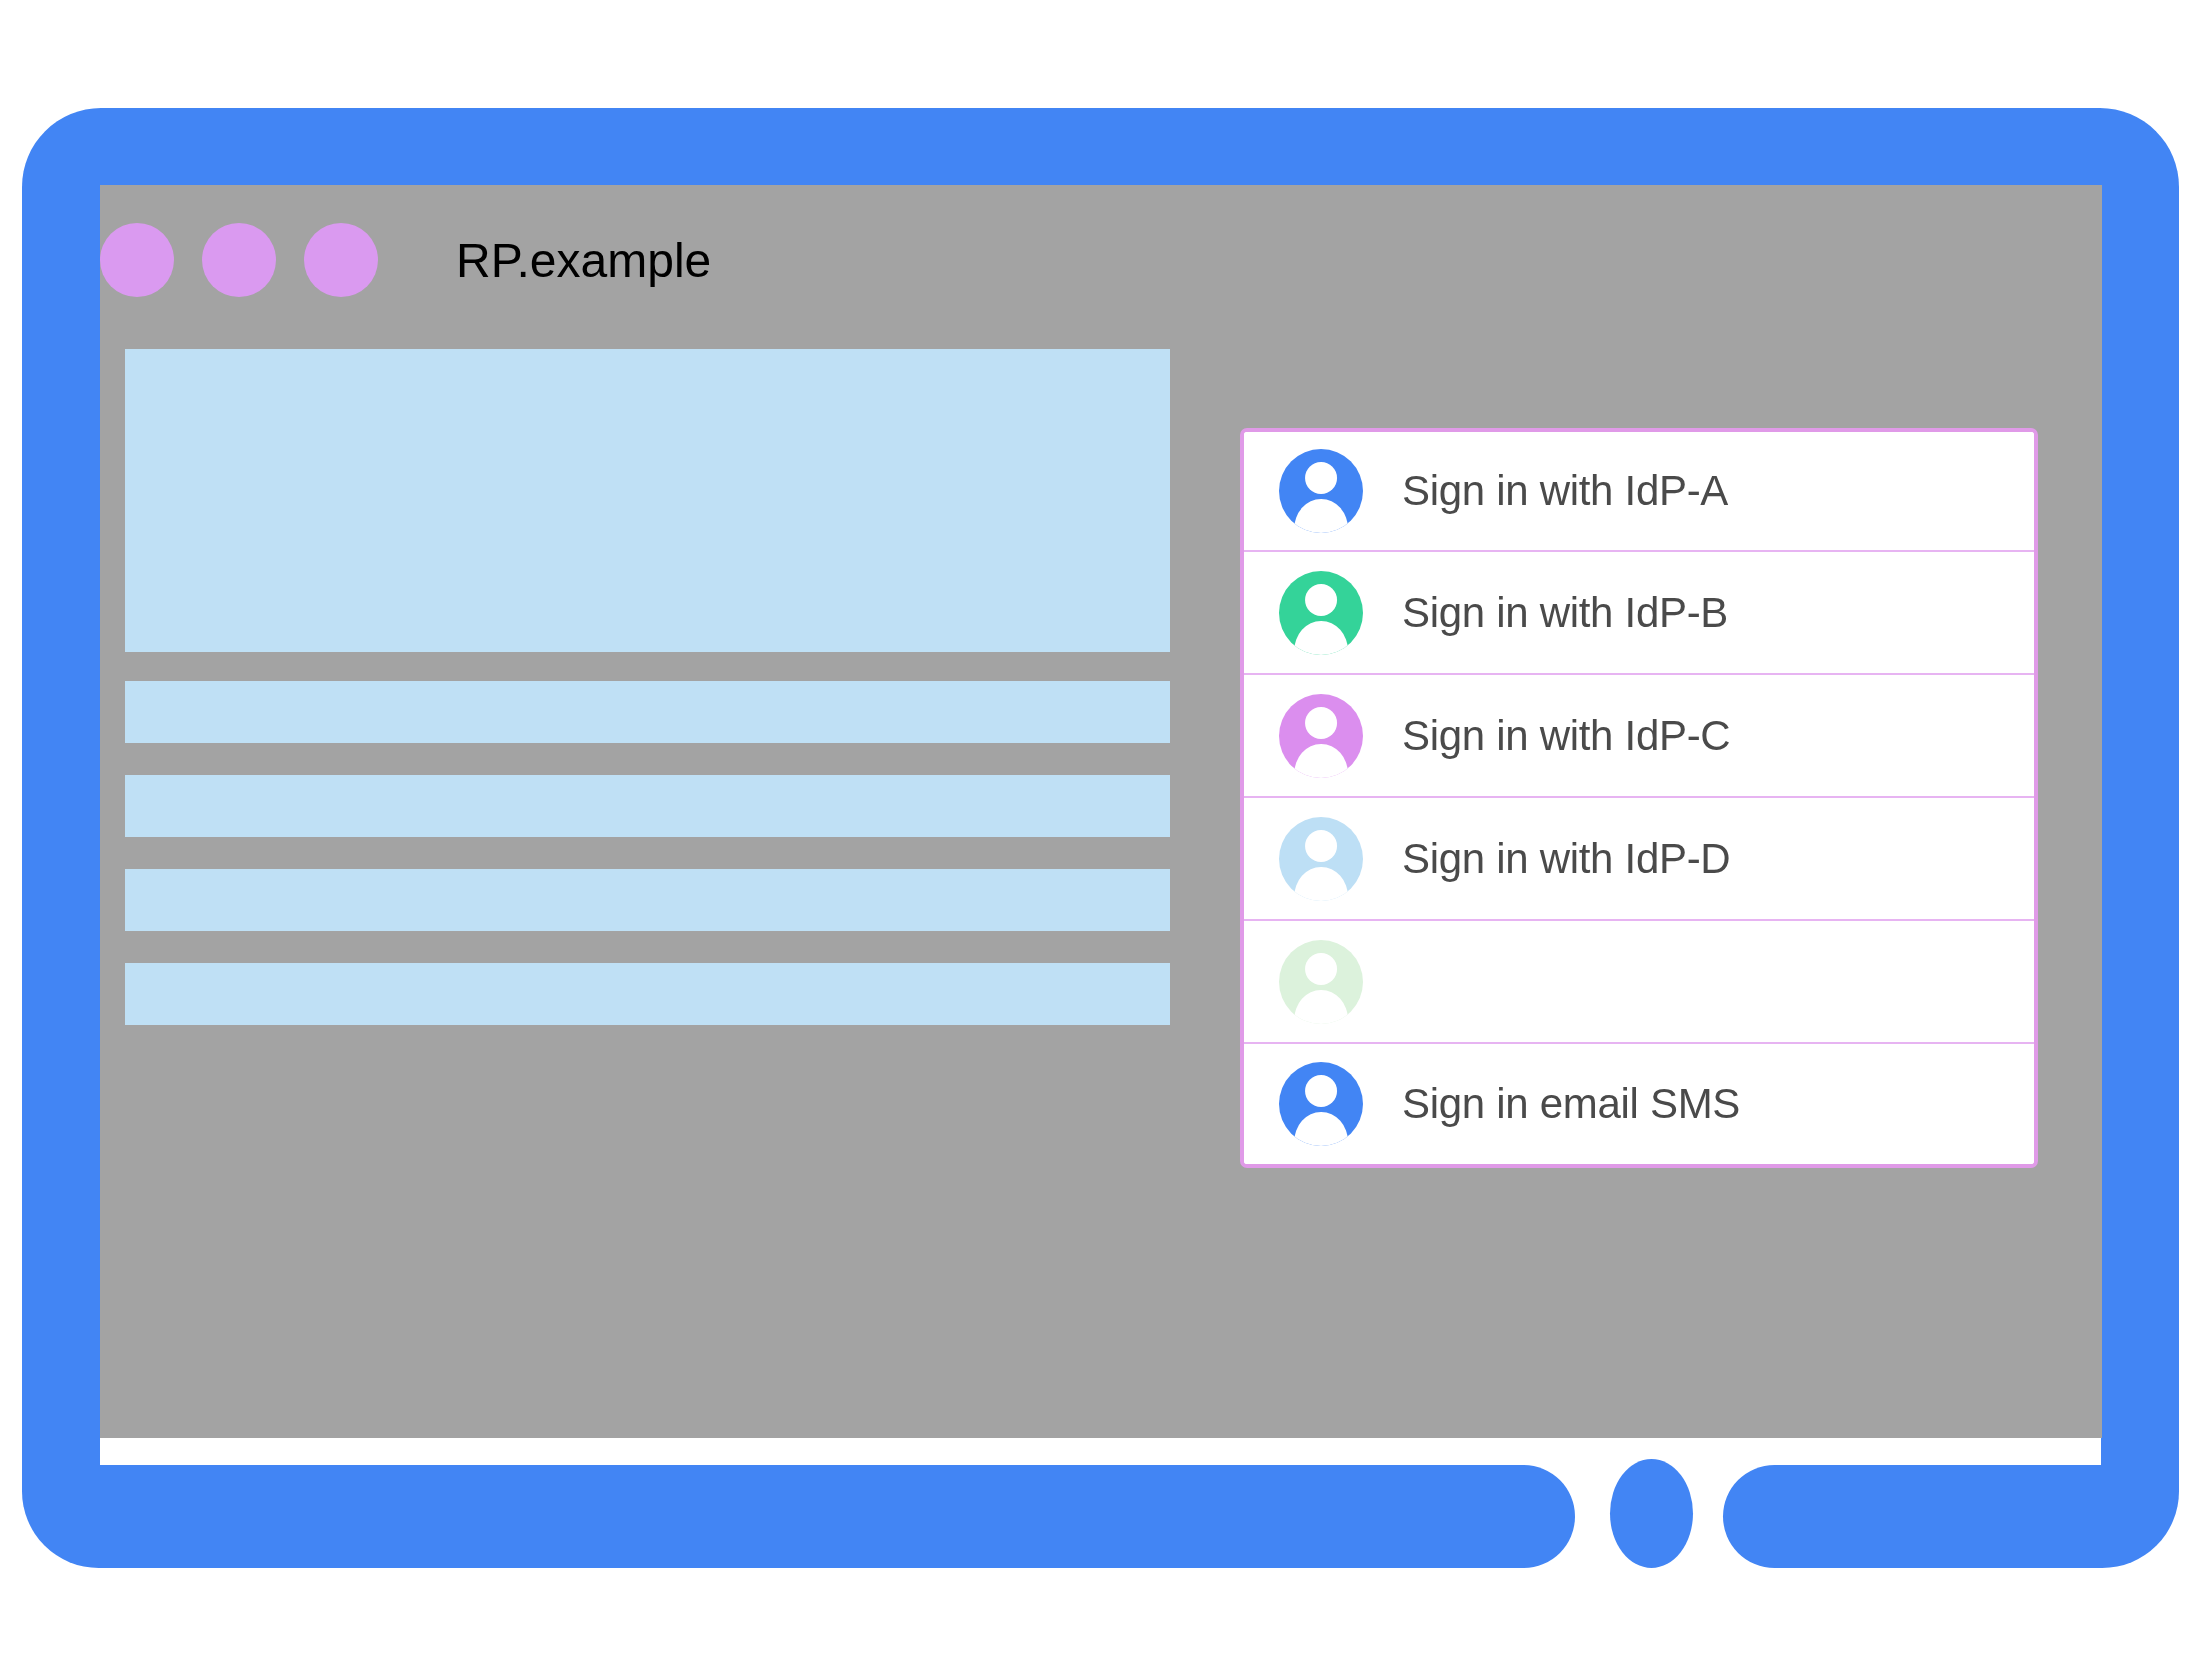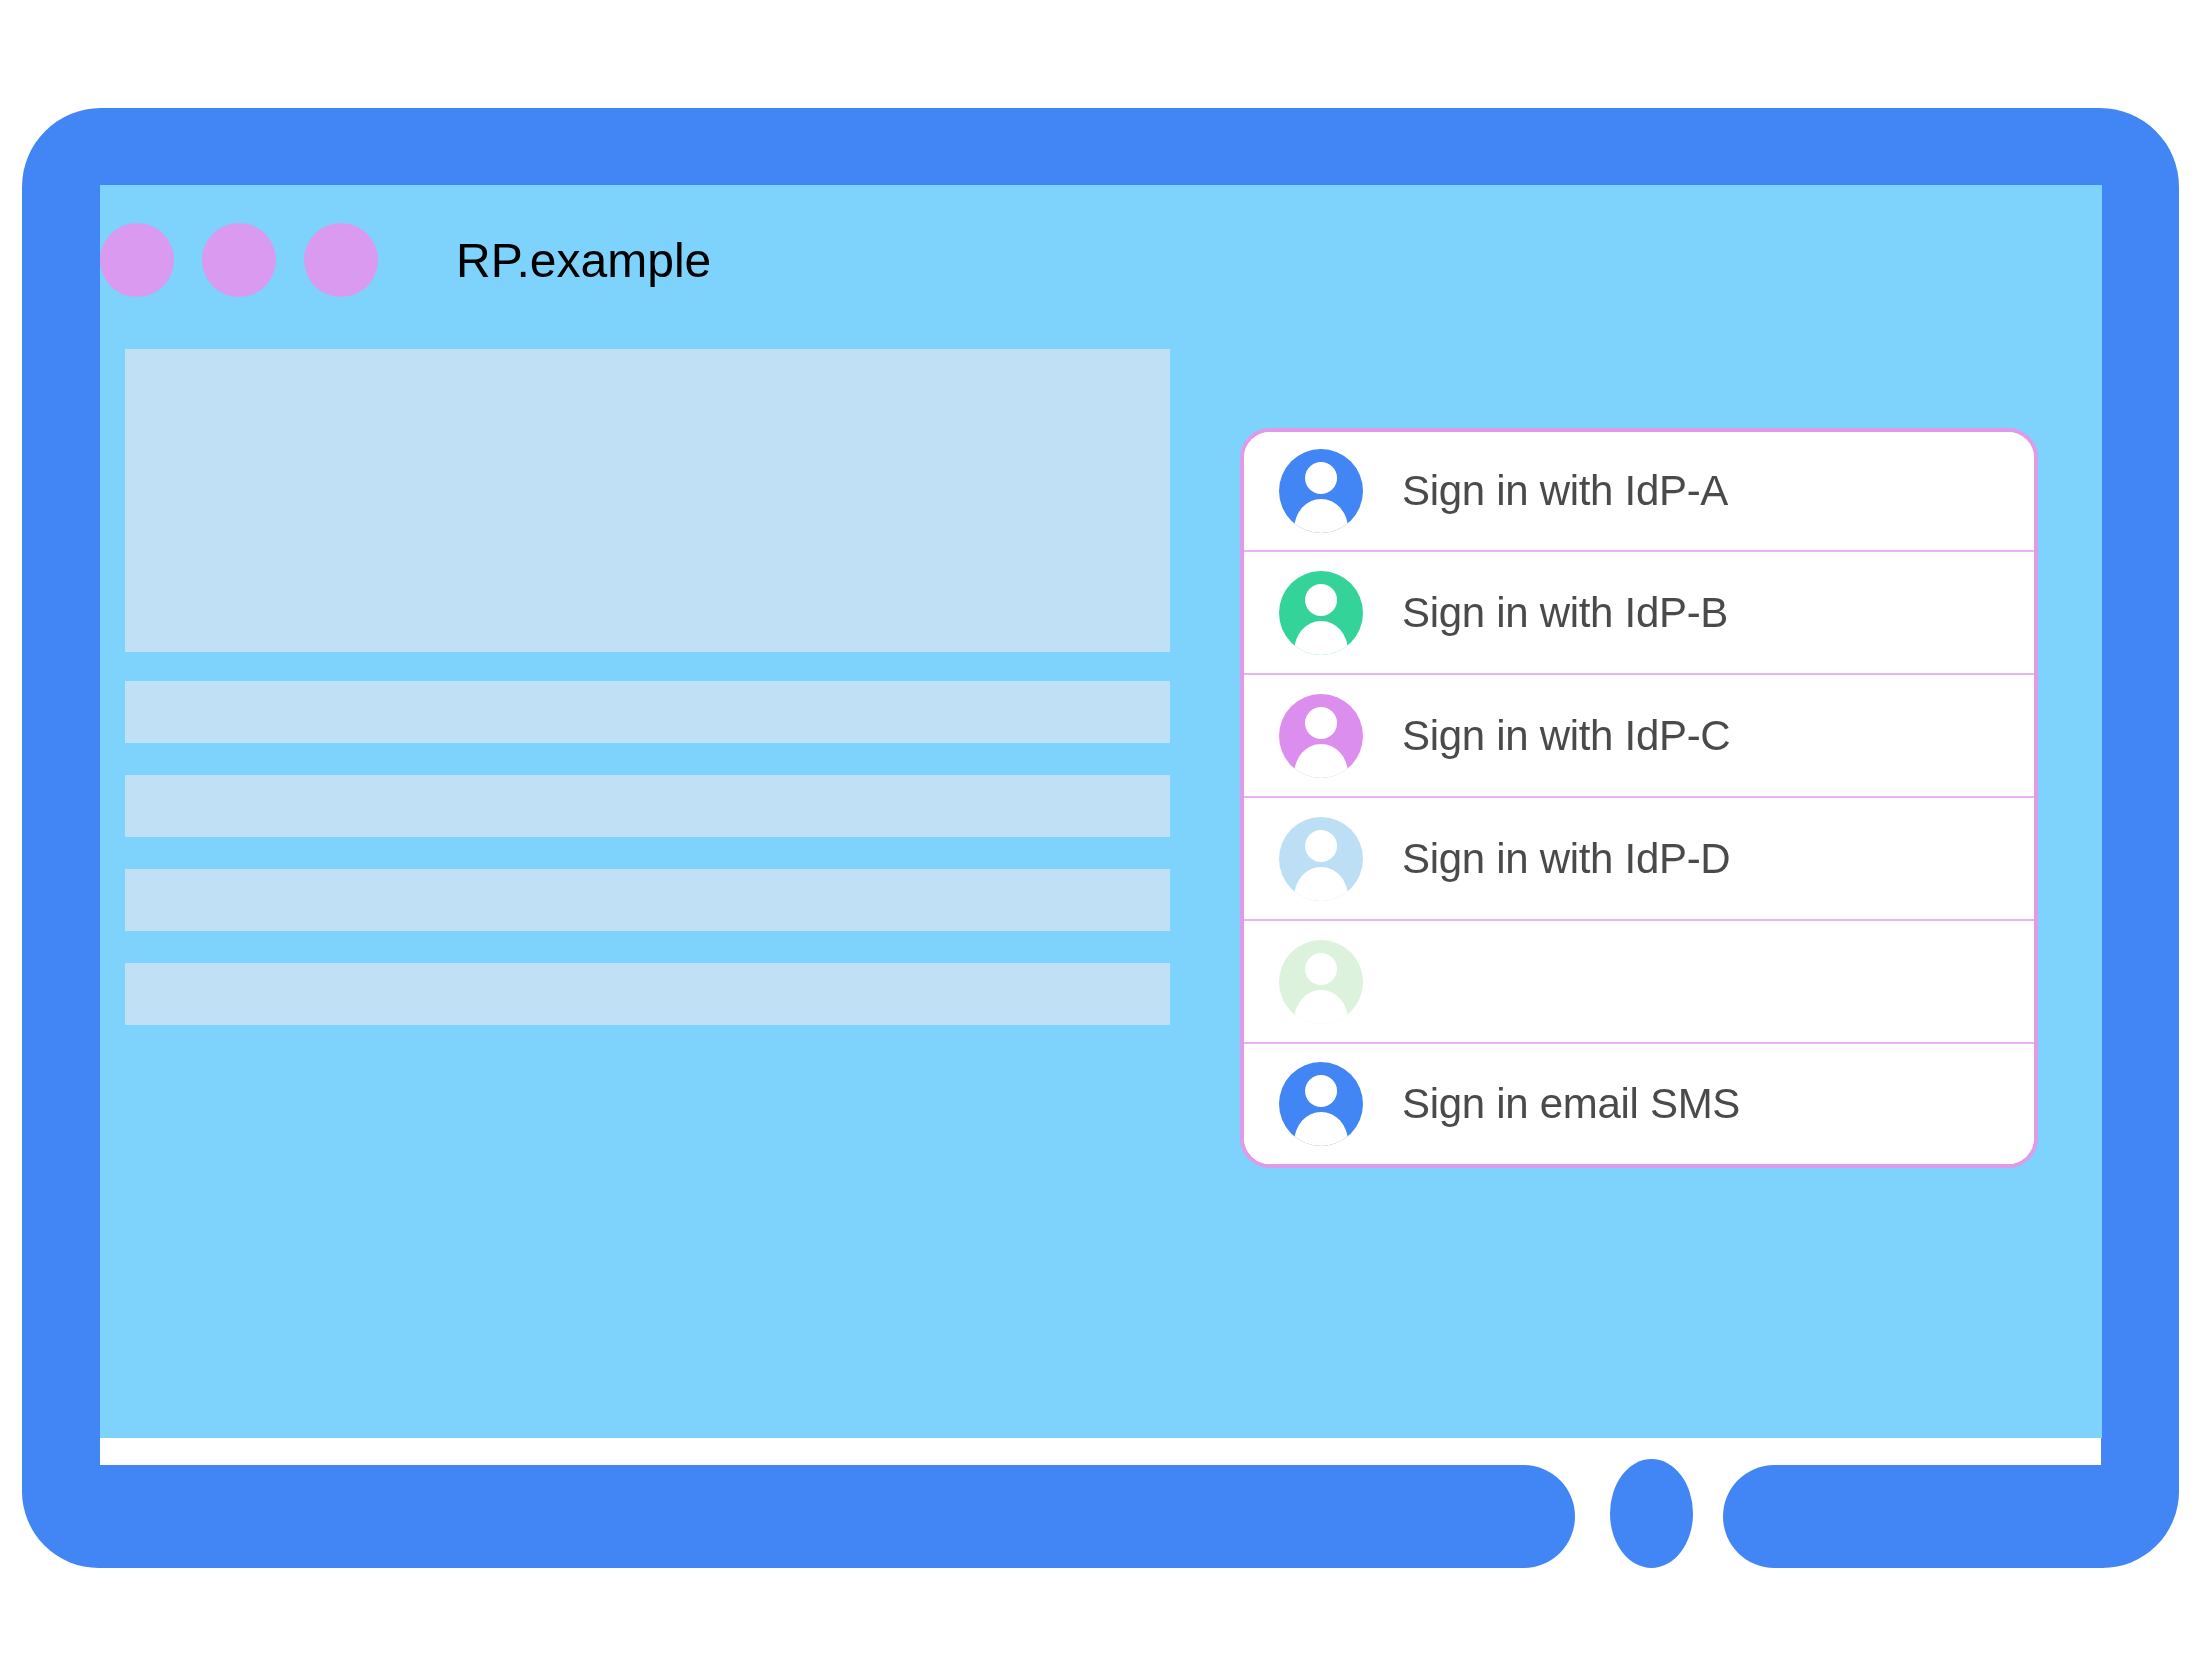--- a/index.html
+++ b/index.html
@@ -67,21 +67,21 @@
     border-radius: 50%;
   }
 
   
   #screen {
     position: absolute;
     left: 100px;
     top: 185px;
     width: 2002px;
     height: 1253px;
-    background: #7dd3fc;
+    background: #a3a3a3;
   }
 
   
   #title-bar {
     position: absolute;
     left: 0;
     top: 0;
     height: 150px;
     width: 100%;
     display: flex;
@@ -119,21 +119,21 @@
   .skeleton-bar:last-child { margin-bottom: 0; }
 
   
   #account-panel {
     position: absolute;
     left: 1140px;
     top: 243px;
     width: 798px;
     box-sizing: border-box;
     border: 4.4px solid #E09AE8;
-    border-radius: 30px;
+    border-radius: 7px;
     background: #ffffff;
     overflow: hidden;
   }
   .account-row {
     display: flex;
     align-items: center;
     height: 123px;
     padding-left: 35px;
     box-sizing: border-box;
     border-bottom: 2.6px solid #E7B4F2;

